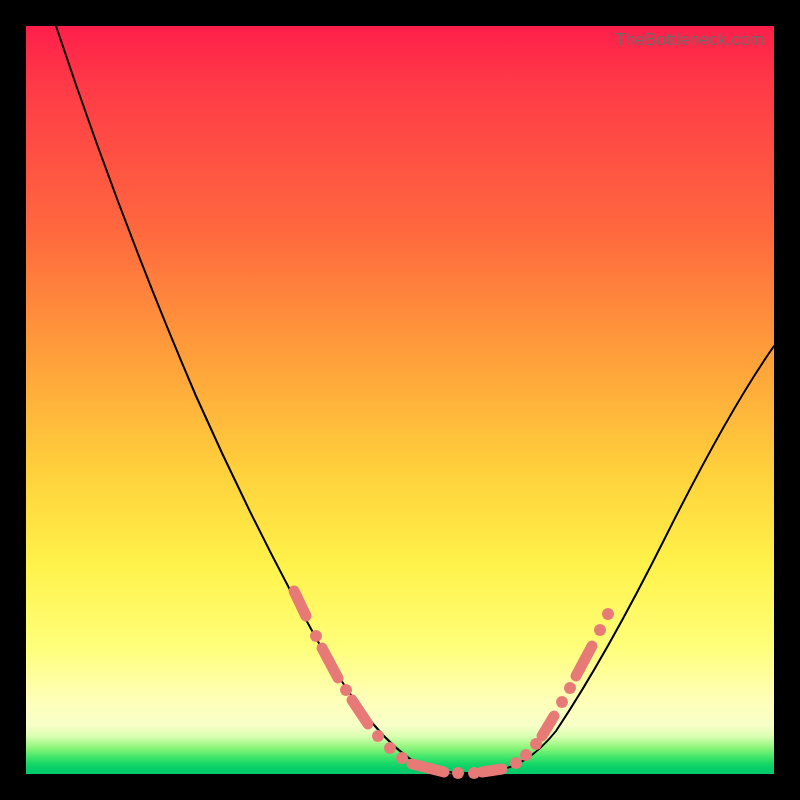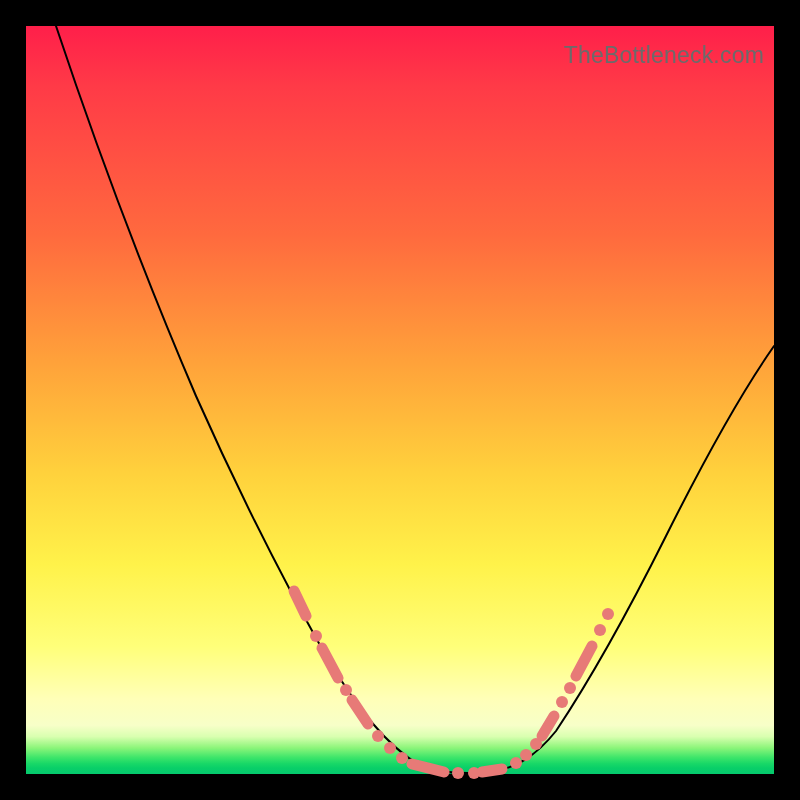--- a/index.html
+++ b/index.html
@@ -38,24 +38,24 @@
       #d9ffb0 95%,
       #8cf57a 96.5%,
       #3de56a 97.8%,
       #19d867 98.6%,
       #09cf68 99.2%,
       #05c96e 100%
     );
   }
   .watermark {
     position: absolute;
-    top: 16px;
+    top: 4px;
     right: 10px;
     color: #6b6b6b;
-    font-size: 23px;
+    font-size: 17px;
     letter-spacing: 0.2px;
     user-select: none;
     text-align: center;
   }
   svg.curve {
     position: absolute;
     left: 0;
     top: 0;
     width: 748px;
     height: 748px;

